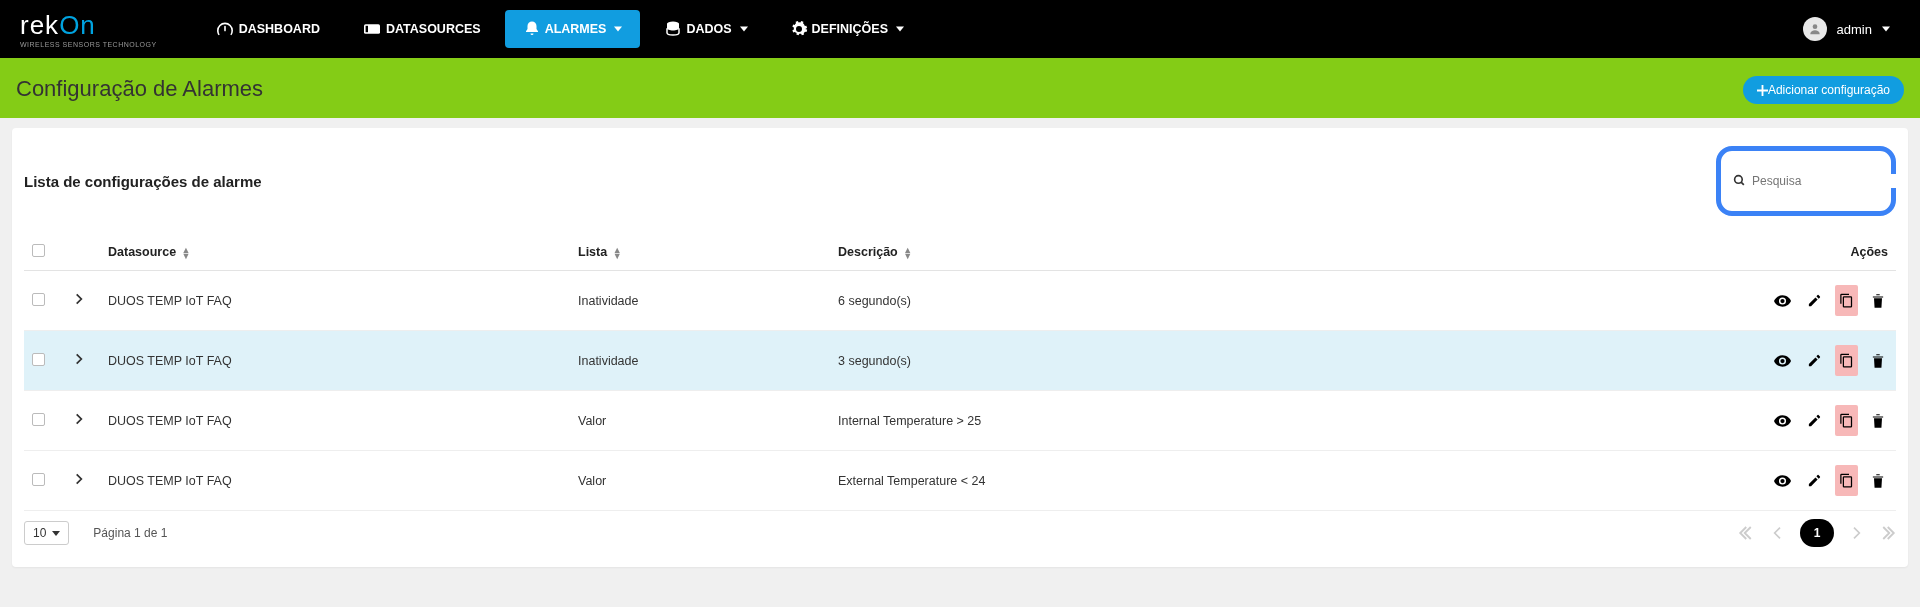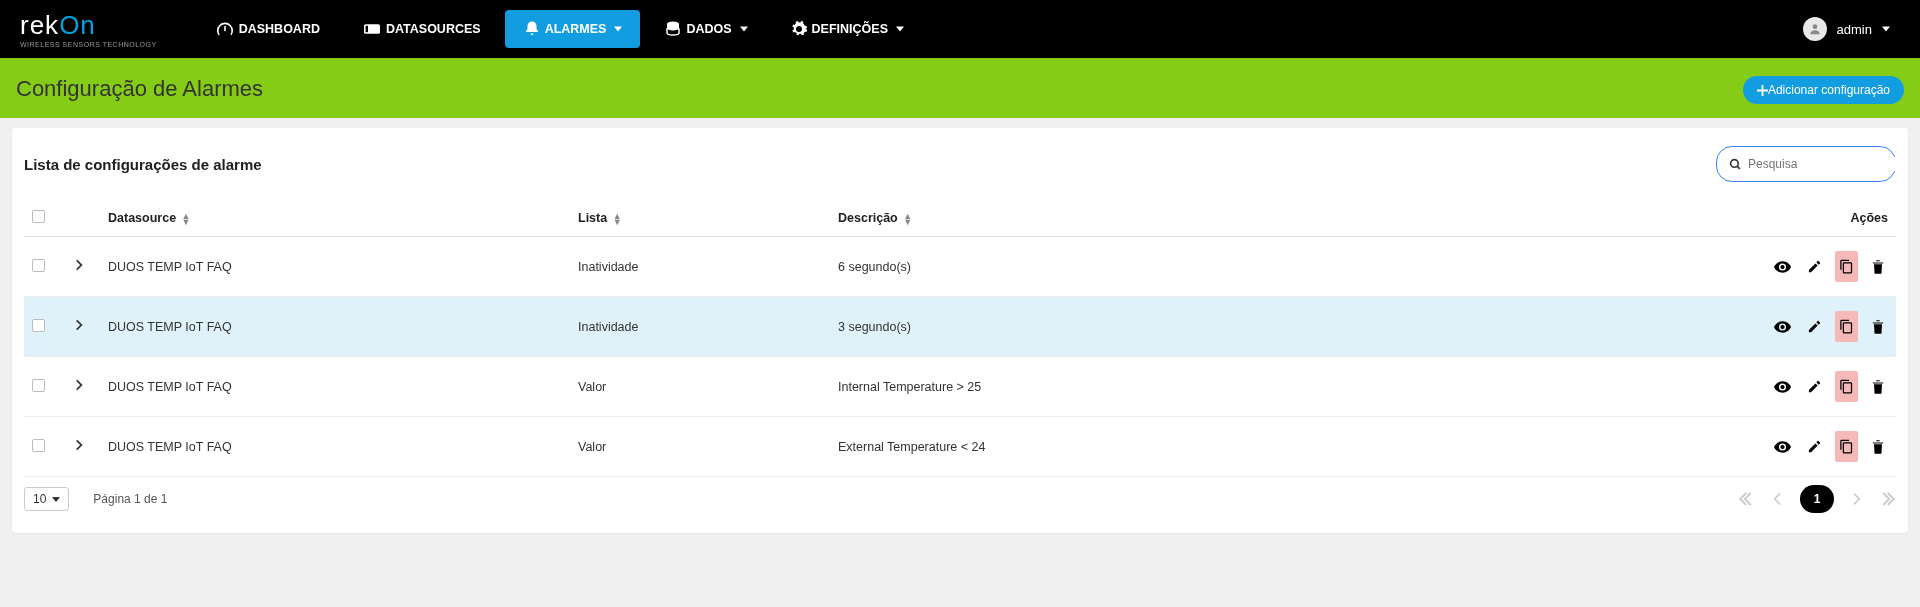--- a/index.html
+++ b/index.html
@@ -21,21 +21,21 @@
   
   
   .page-header { background: #84cc16; padding: 18px 16px 14px; display: flex; align-items: flex-start; justify-content: space-between; }
   .page-title { font-size: 22px; font-weight: 400; color: #333; }
   .btn-primary { background: #119de0; color: #fff; border: none; padding: 7px 14px; border-radius: 14px; font-size: 12px; cursor: pointer; display: flex; align-items: center; }
   
   
   .card { background: #fff; margin: 10px 12px; border-radius: 4px; padding: 18px 12px 20px; box-shadow: 0 1px 2px rgba(0,0,0,0.05); }
   .card-header { display: flex; justify-content: space-between; align-items: center; margin-bottom: 18px; }
   .card-title { font-size: 15px; font-weight: bold; color: #222; }
-  .search-box { display: flex; align-items: flex-end; border: 1px solid #3b82f6; border-radius: 16px; padding: 10px 12px; width: 180px; }
+  .search-box { display: flex; align-items: flex-start; border: 5px solid #3b82f6; border-radius: 16px; padding: 23px 12px; width: 180px; }
   .search-box input { border: none; outline: none; font-size: 12px; flex: 1; margin-left: 6px; }
   
   
   table { width: 100%; border-collapse: collapse; }
   thead th { text-align: left; font-size: 12.5px; font-weight: bold; padding: 10px 8px; border-bottom: 1px solid #e3e3e3; color: #222; }
   thead th:last-child { text-align: right; }
   tbody tr { border-bottom: 1px solid #eee; }
   tbody tr.highlight { background: #dff2f9; }
   tbody td { padding: 14px 8px; font-size: 12.5px; color: #333; vertical-align: middle; }
   .cb-col { width: 40px; }

